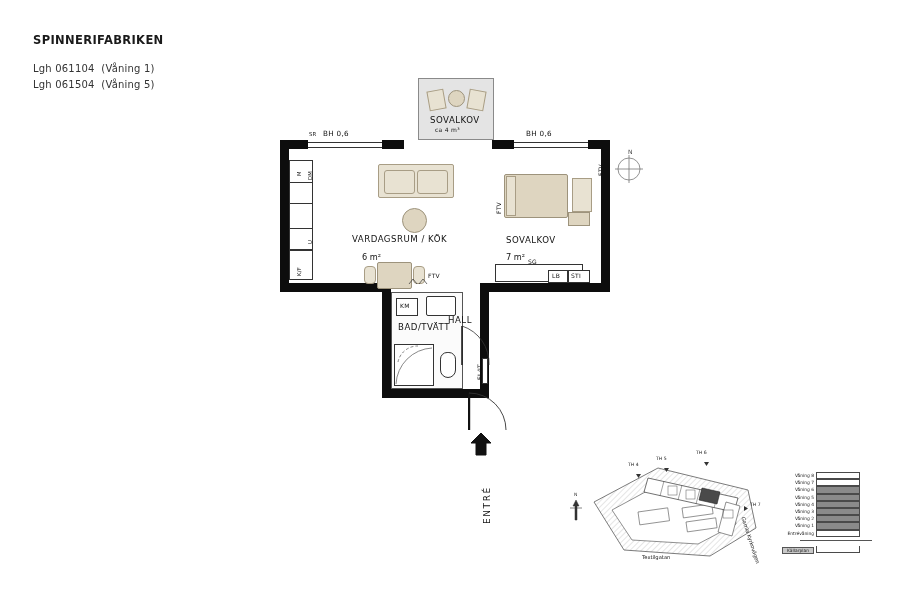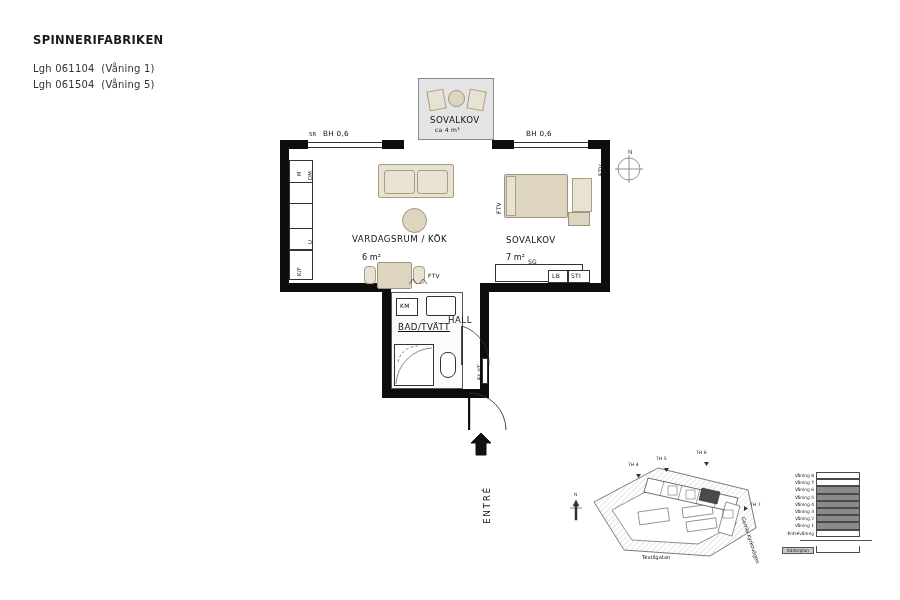--- a/index.html
+++ b/index.html
@@ -136,21 +136,21 @@
   <div class="lbl tiny6" style="left:248px;top:118px;">SG</div>
   <div class="boxw" style="left:268px;top:130px;width:20px;height:13px;"></div>
   <div class="lbl tiny6" style="left:272px;top:132px;">LB</div>
   <div class="boxw" style="left:288px;top:130px;width:22px;height:13px;"></div>
   <div class="lbl tiny6" style="left:291px;top:132px;">STI</div>
 
   <div class="tilefill" style="left:111px;top:152px;width:72px;height:97px;"></div>
   <div class="boxw" style="left:116px;top:158px;width:22px;height:18px;"></div>
   <div class="lbl tiny6" style="left:120px;top:162px;">KM</div>
   <div class="boxw" style="left:146px;top:156px;width:30px;height:20px;border-radius:2px;"></div>
-  <div class="lbl rmname" style="left:118px;top:182px;text-decoration:underline;">BAD/TVÄTT</div>
+  <div class="lbl rmname" style="left:118px;top:182px;">BAD/TVÄTT</div>
 
   <div class="boxw" style="left:114px;top:204px;width:40px;height:42px;"></div>
   <svg class="abs" style="left:114px;top:204px;" width="42" height="44" viewBox="0 0 42 44">
     <path d="M2 40 A38 38 0 0 1 38 4" stroke="#555" stroke-width="0.7" fill="none"></path>
     <path d="M4 18 A20 20 0 0 1 24 2" stroke="#555" stroke-width="0.7" fill="none" stroke-dasharray="3 2"></path>
   </svg>
 
   <div class="boxw" style="left:160px;top:212px;width:16px;height:26px;border-radius:8px 8px 9px 9px;"></div>
 
   <div class="lbl rmname" style="left:168px;top:175px;">HALL</div>

